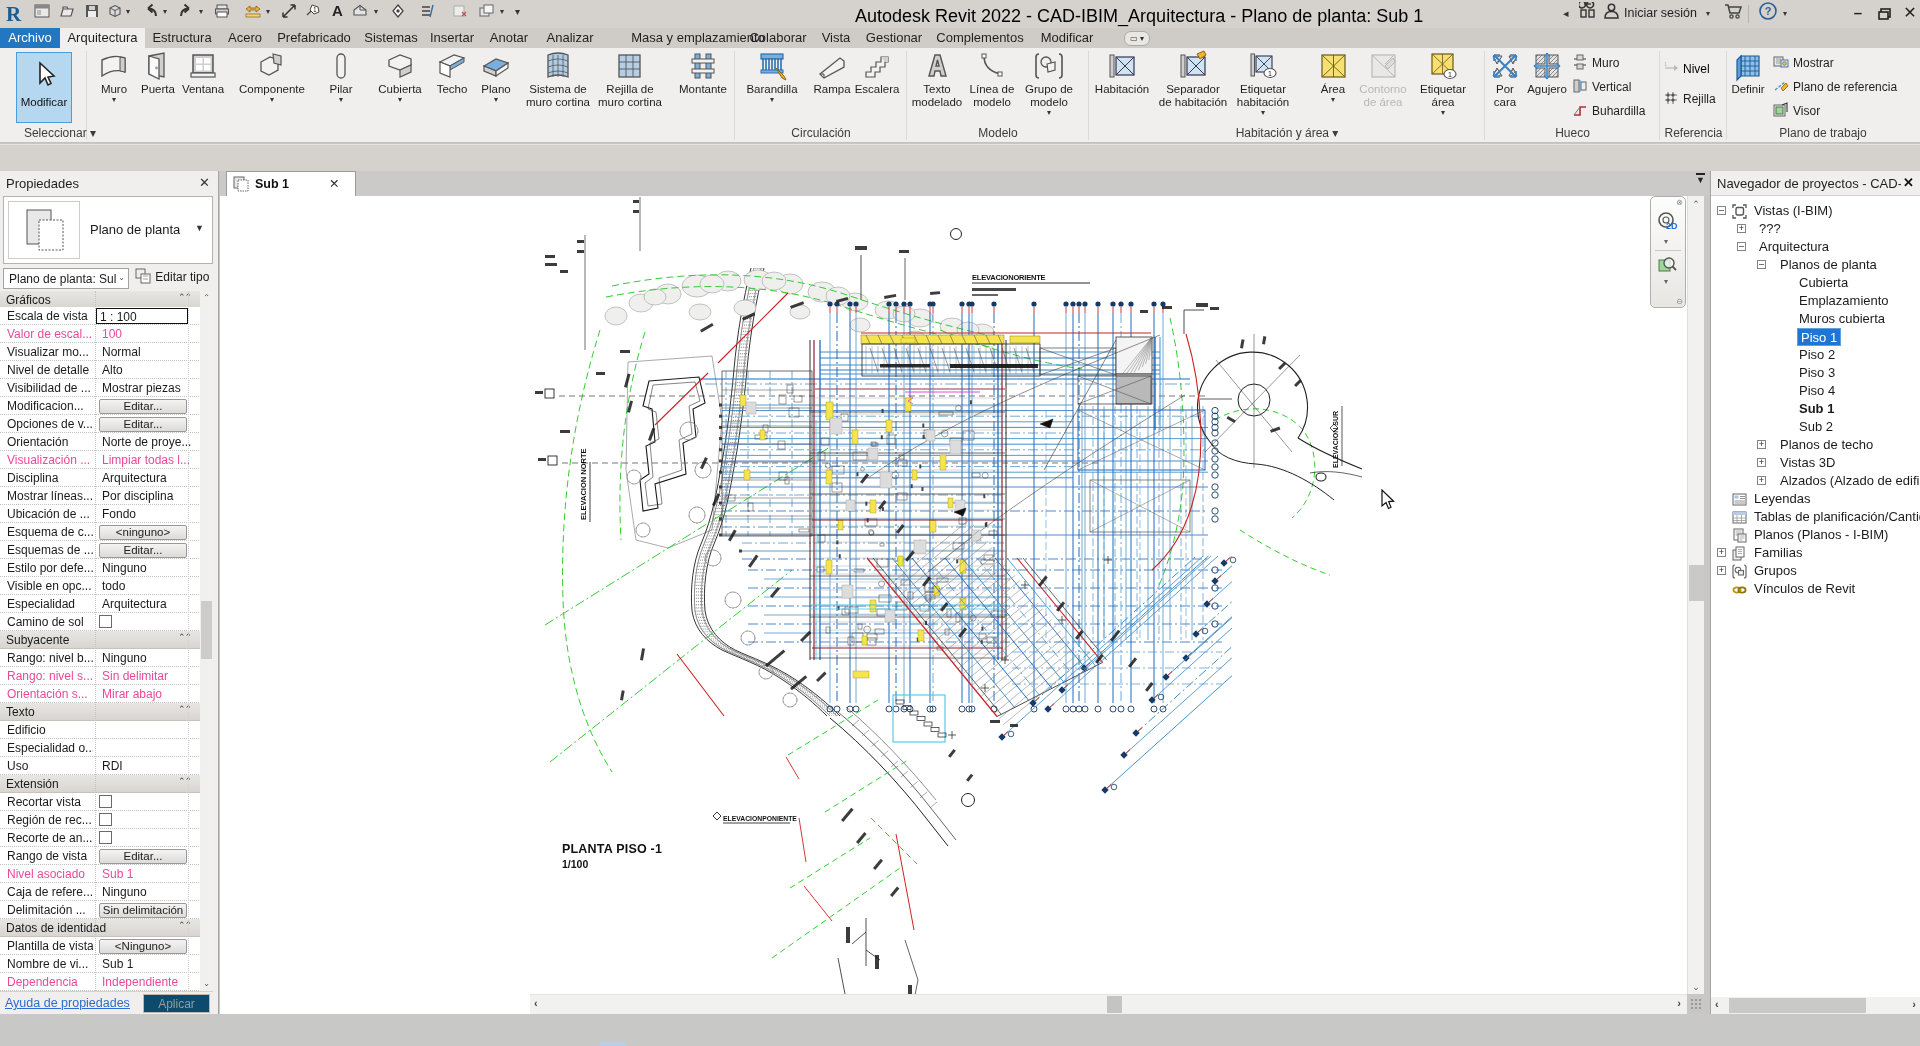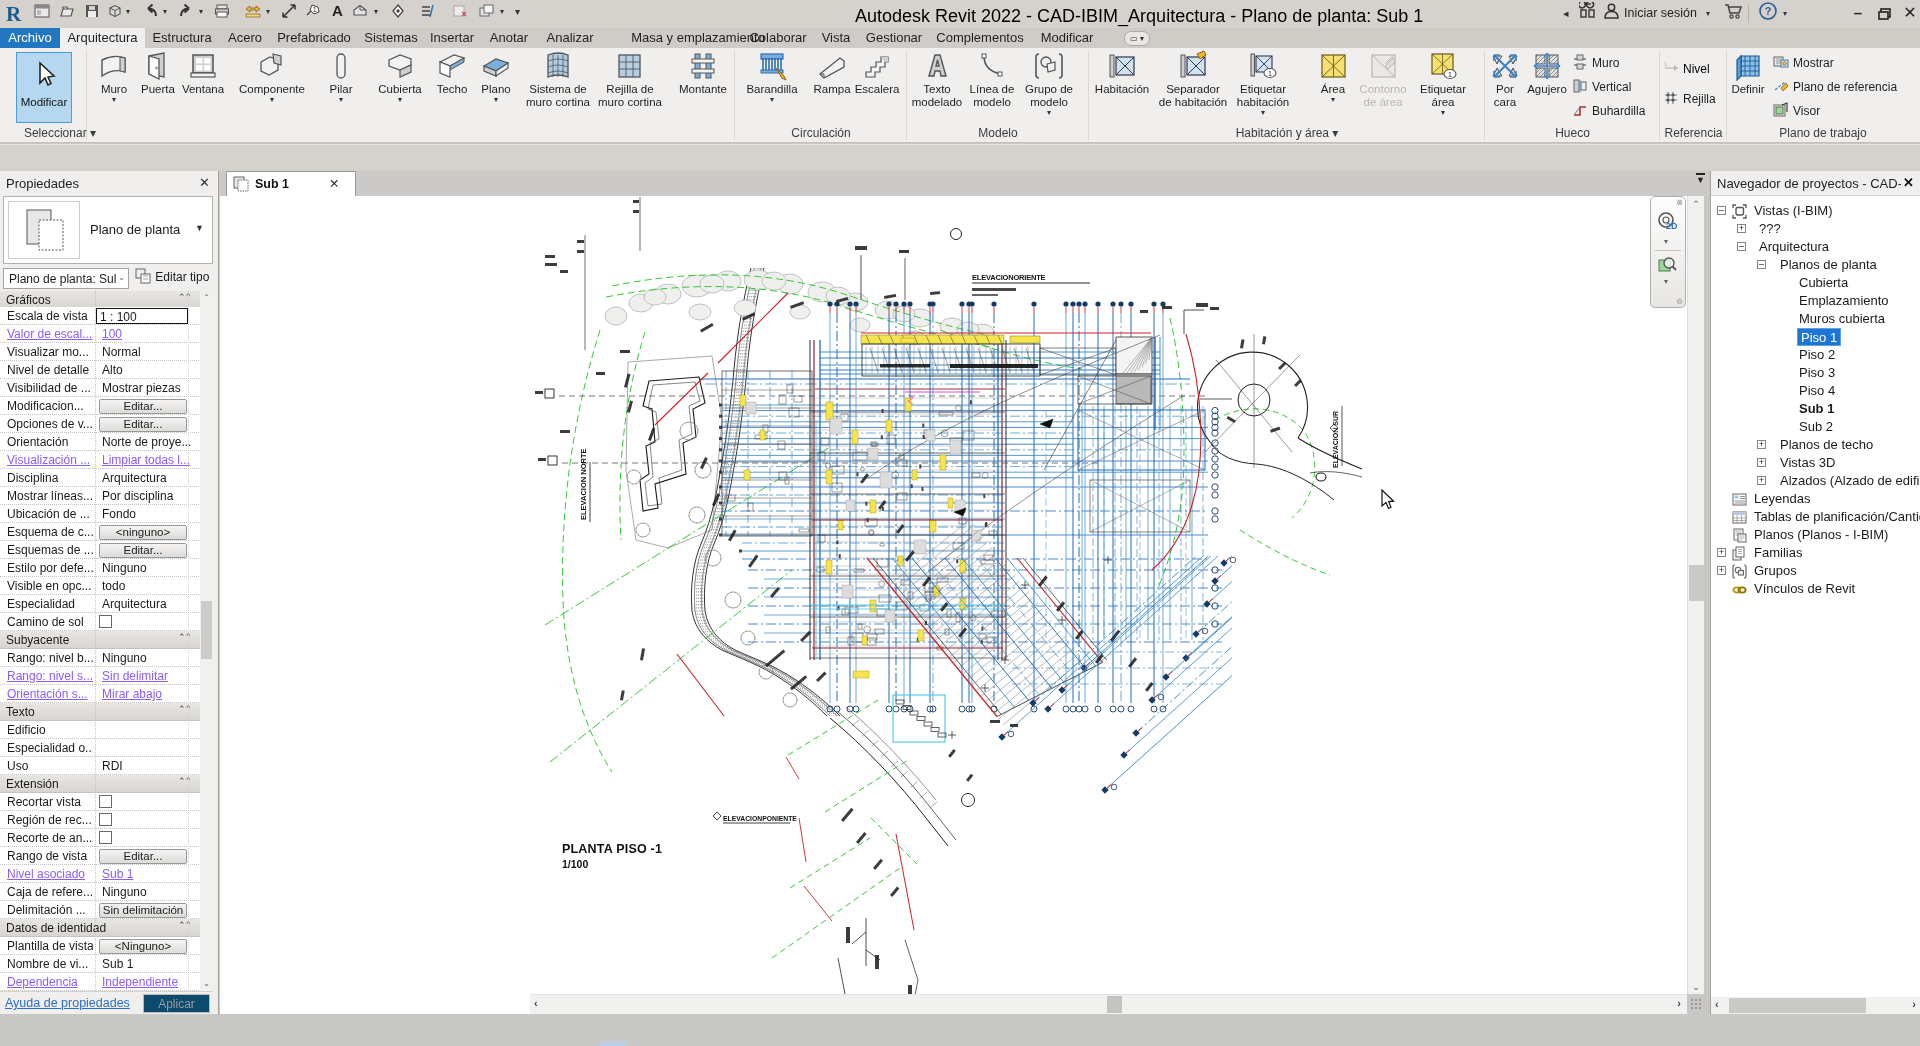--- a/index.html
+++ b/index.html
@@ -14,21 +14,21 @@
 .bigbtn svg{display:block;margin:0 auto;}
 .dar{font-size:8px;color:#333;line-height:8px;}
 .smallrow{position:absolute;height:16px;font-size:12px;color:#1f1f1f;line-height:16px;white-space:nowrap;}
 .smallrow svg{vertical-align:-3px;margin-right:4px;}
 #optbar{left:0;top:144px;width:1920px;height:27px;background:#d5d2ce;border-top:1px solid #e6e4e1;}
 #props{left:0;top:171px;width:219px;height:843px;background:#f0efee;border-right:1px solid #a8a5a1;}
 #props .hdr{position:absolute;left:0;top:0;width:100%;height:24px;background:#f0efee;font-size:13px;color:#1f1f1f;}
 .prow{position:absolute;left:0;width:213px;height:18px;font-size:12px;color:#1a1a1a;background:#fff;}
 .prow .lab{position:absolute;left:7px;top:2px;width:86px;height:15px;overflow:hidden;white-space:nowrap;}
 .prow .val{position:absolute;left:102px;top:2px;width:90px;height:15px;overflow:hidden;white-space:nowrap;}
-.prow.gray .lab,.prow.gray .val{color:#8b5cf6;text-decoration:underline;}
+.prow.gray .lab,.prow.gray .val{color:#ec4899;}
 .pdot{border-bottom:1px dotted #c2c2c2;}
 .phead{position:absolute;left:0;width:213px;height:18px;font-size:12px;color:#1a1a1a;background:linear-gradient(#e8e6e3,#d8d5d1);border-bottom:1px solid #c6c3bf;}
 .phead span{position:absolute;left:6px;top:2px;}
 .phead .chev{position:absolute;left:auto;right:22px;top:1px;font-size:9px;color:#444;letter-spacing:-1px;}
 .pbtn{position:absolute;left:99px;top:1.5px;width:88px;height:15px;background:linear-gradient(#f5f4f3,#dddbd8);border:1px solid #999;border-radius:2px;font-size:11.5px;color:#222;text-align:center;line-height:13px;}
 .pchk{position:absolute;left:99px;top:2px;width:13px;height:13px;background:#fff;border:1px solid #6a6a6a;}
 #docbar{left:220px;top:171px;width:1489px;height:25px;background:#cbcac8;}
 #dtab{position:absolute;left:6px;top:0px;width:130px;height:25px;background:#fff;border:1px solid #9a9a9a;border-bottom:none;font-size:12.5px;font-weight:bold;color:#111;}
 #canvas{left:220px;top:196px;width:1467px;height:798px;background:#fff;overflow:hidden;}
 #vscroll{left:1687px;top:196px;width:17px;height:798px;background:#f1f1f0;border-left:1px solid #dededd;}

